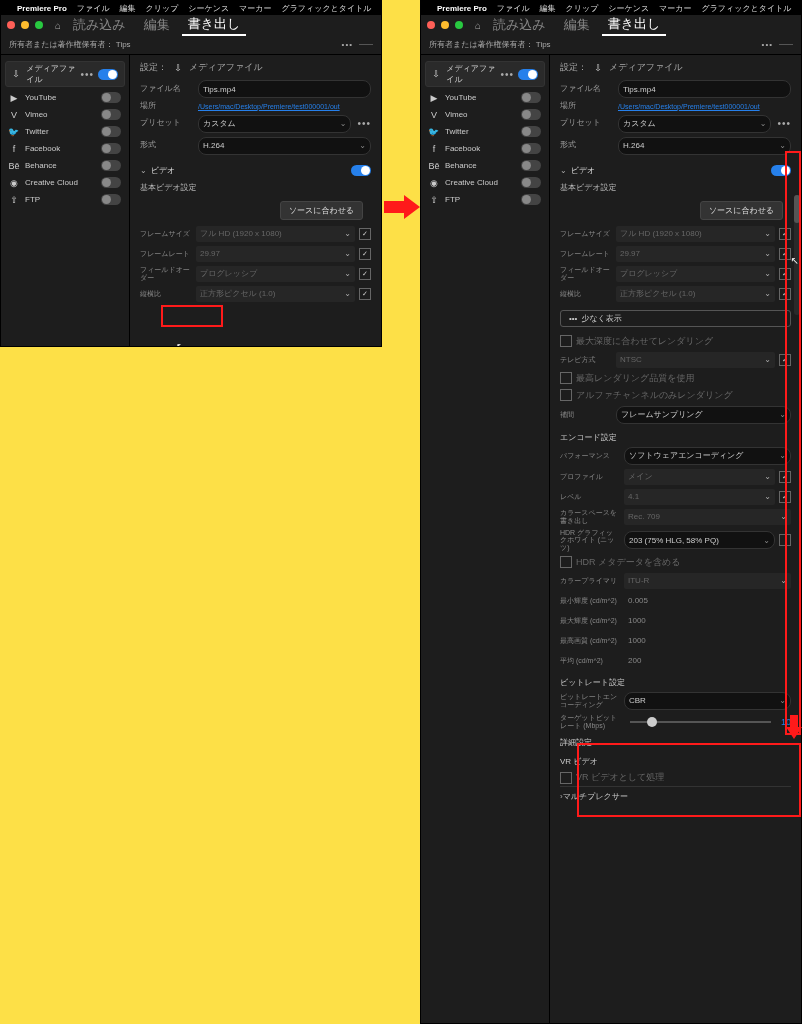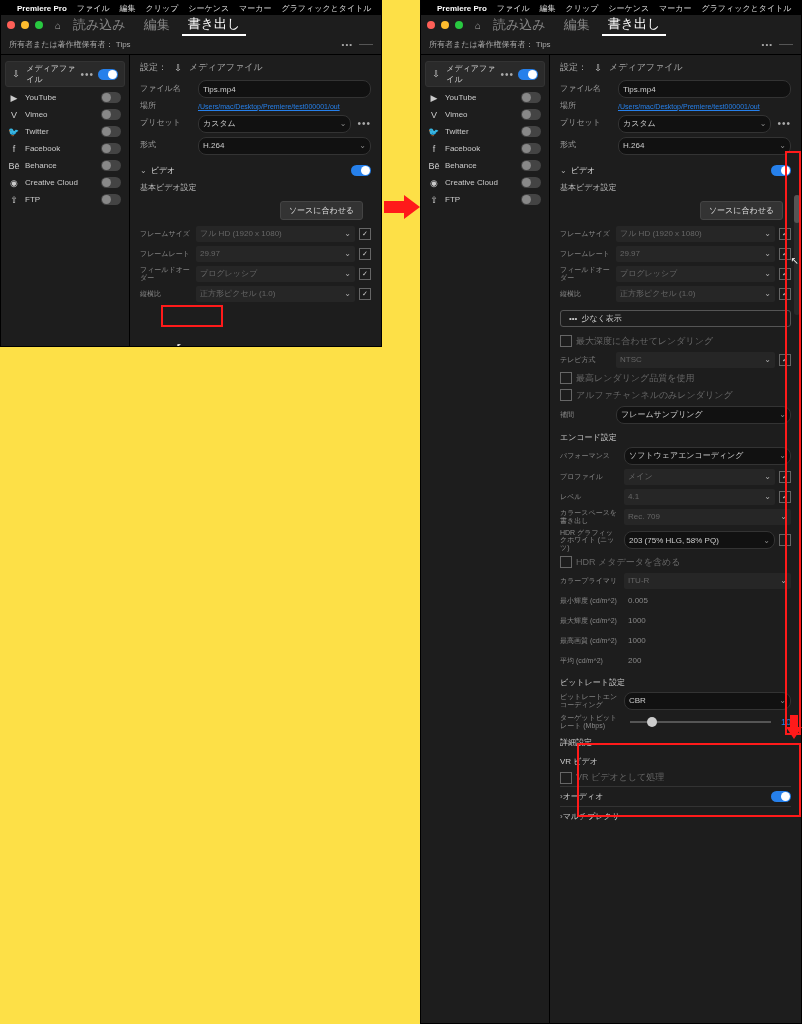--- a/index.html
+++ b/index.html
@@ -554,24 +554,20 @@
 
           <div class="grpTitle">詳細設定</div>
 
           <div class="grpTitle">VR ビデオ</div>
           <div class="field">
               <span class="cb"></span>
               <span class="muted">VR ビデオとして処理</span>
             </div>
 
           <div class="accordion">
-              <span class="t"><span class="chev">›</span><span>オーディオ</span></span>
-              <span class="toggle on"></span>
-            </div>
-          <div class="accordion">
               <span class="t"><span class="chev">›</span><span>マルチプレクサー</span></span>
             </div>
 
         </div>
         <div class="scrollbar">
             <div class="thumb"></div>
           </div>
         <div class="cursor" style="right:2px;top:200px">↖</div>
       </div>
     </div>

